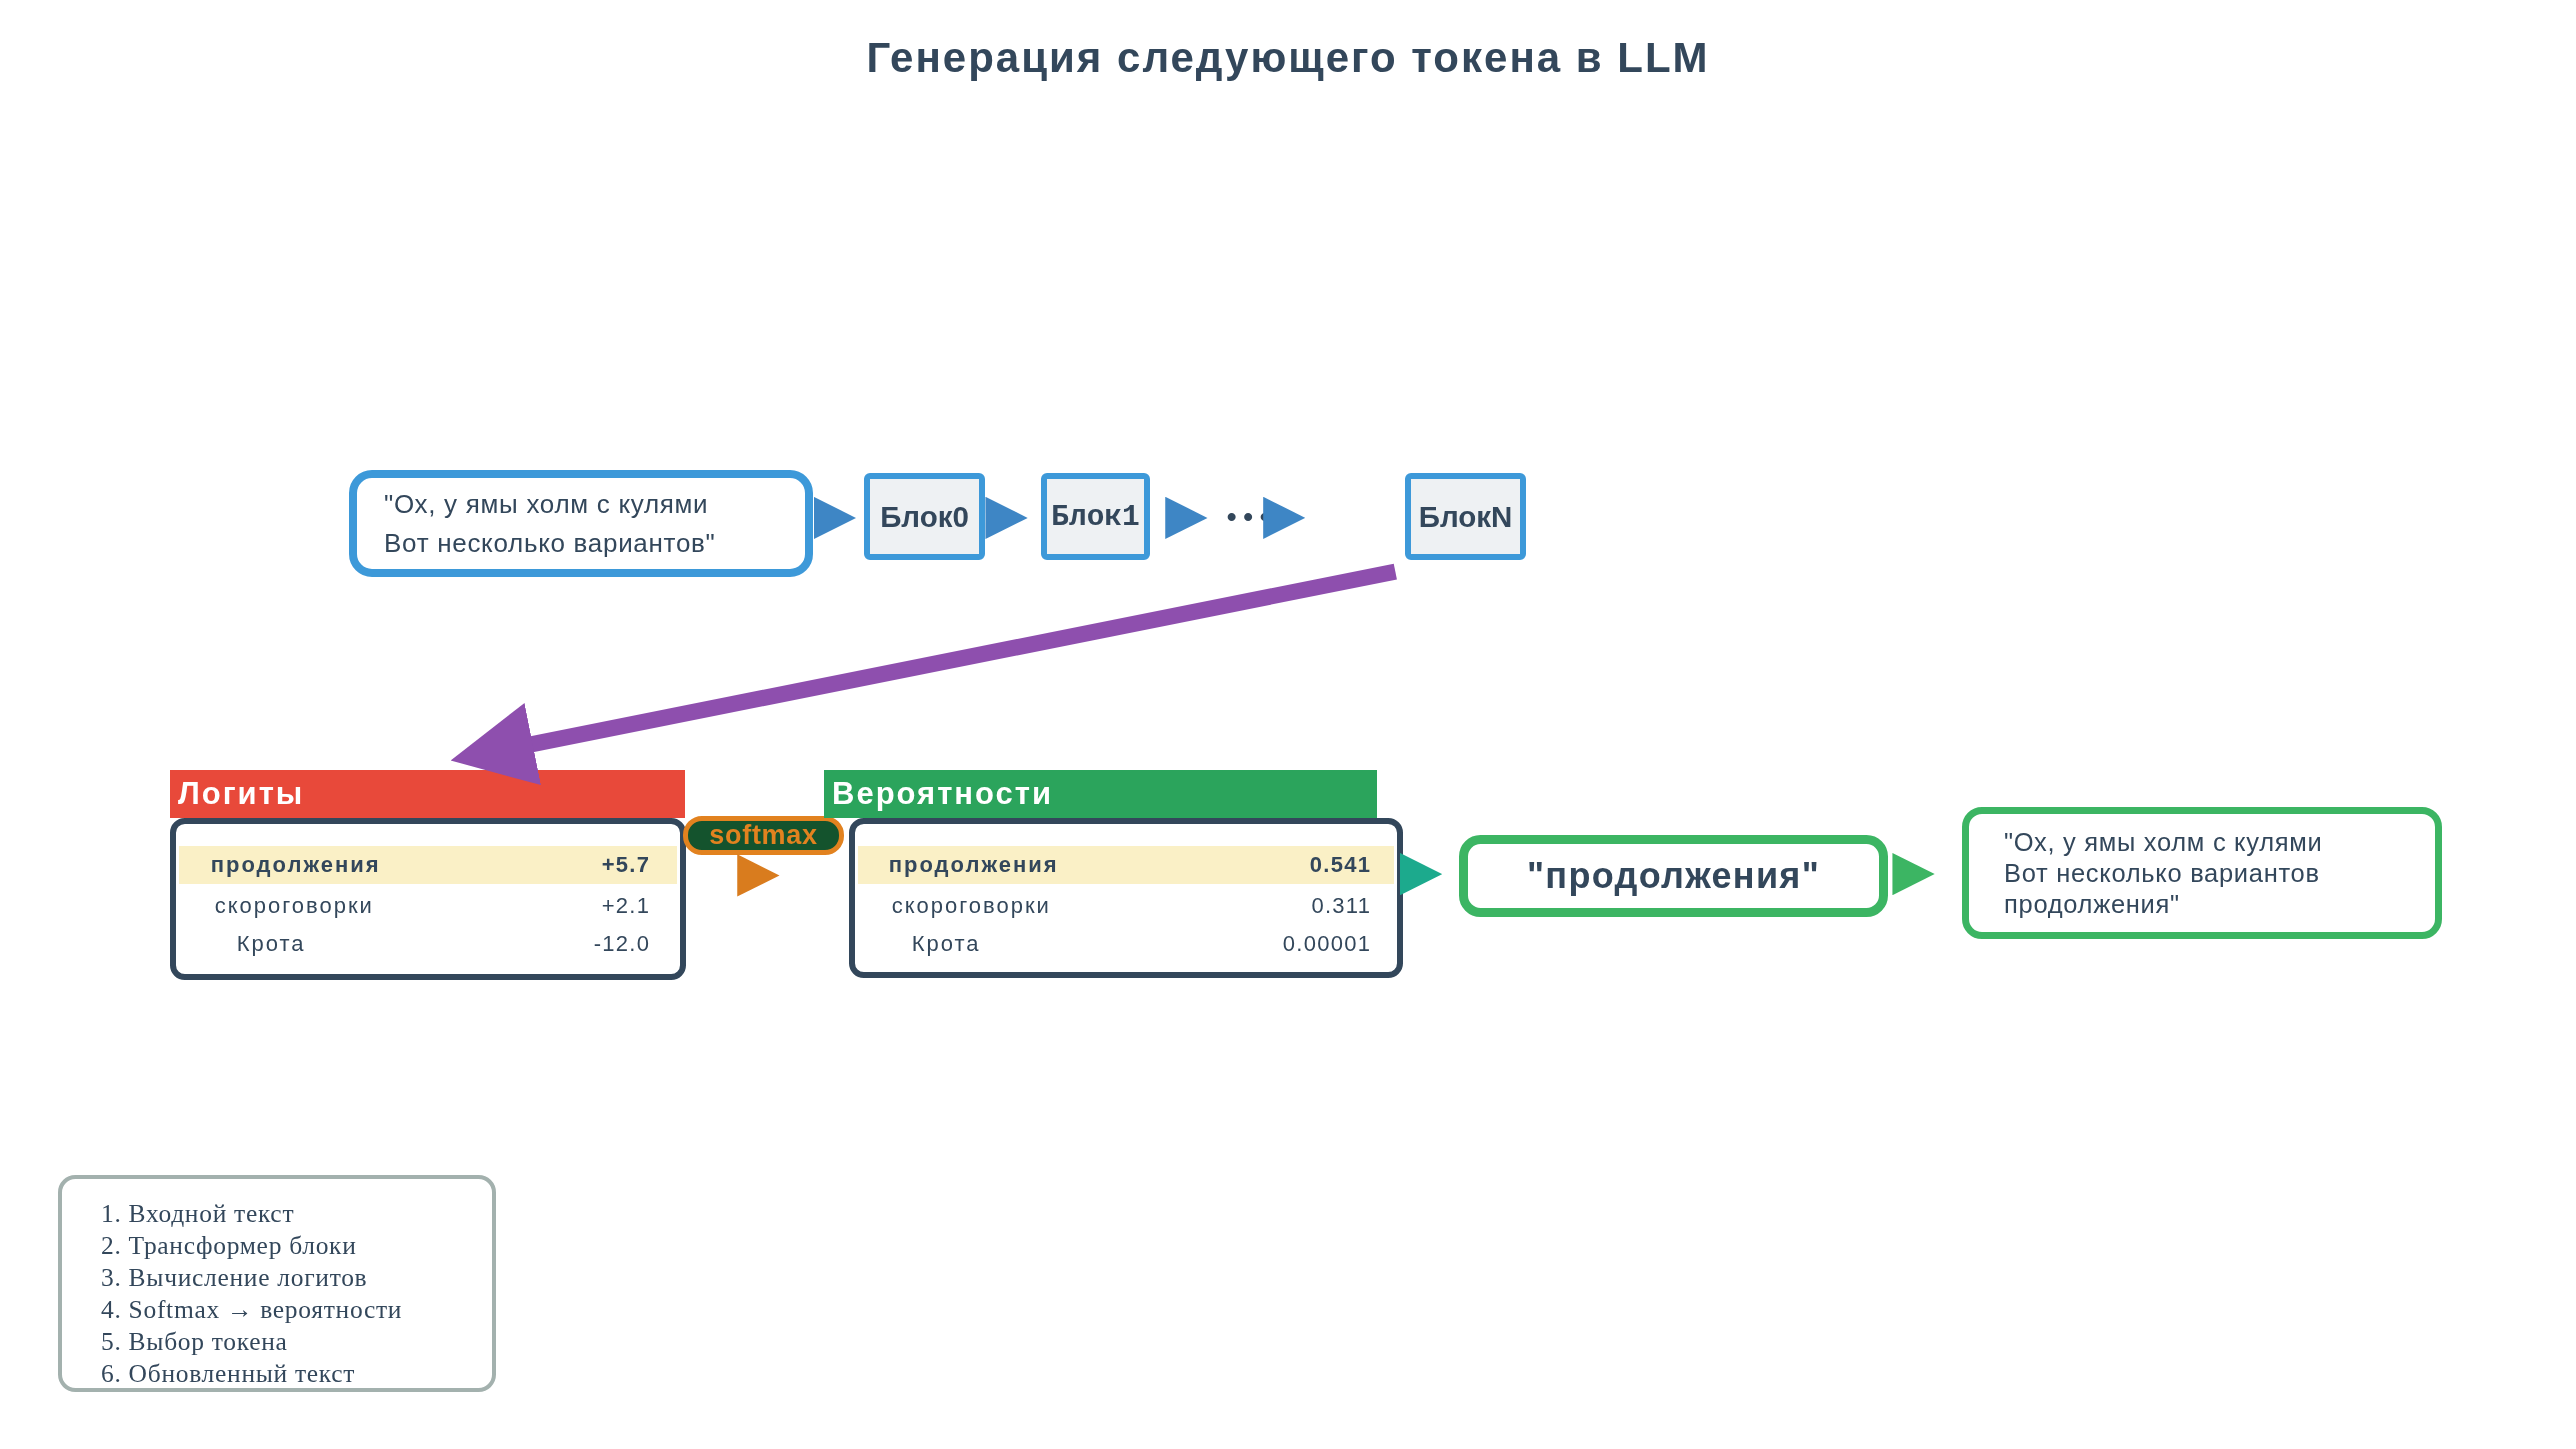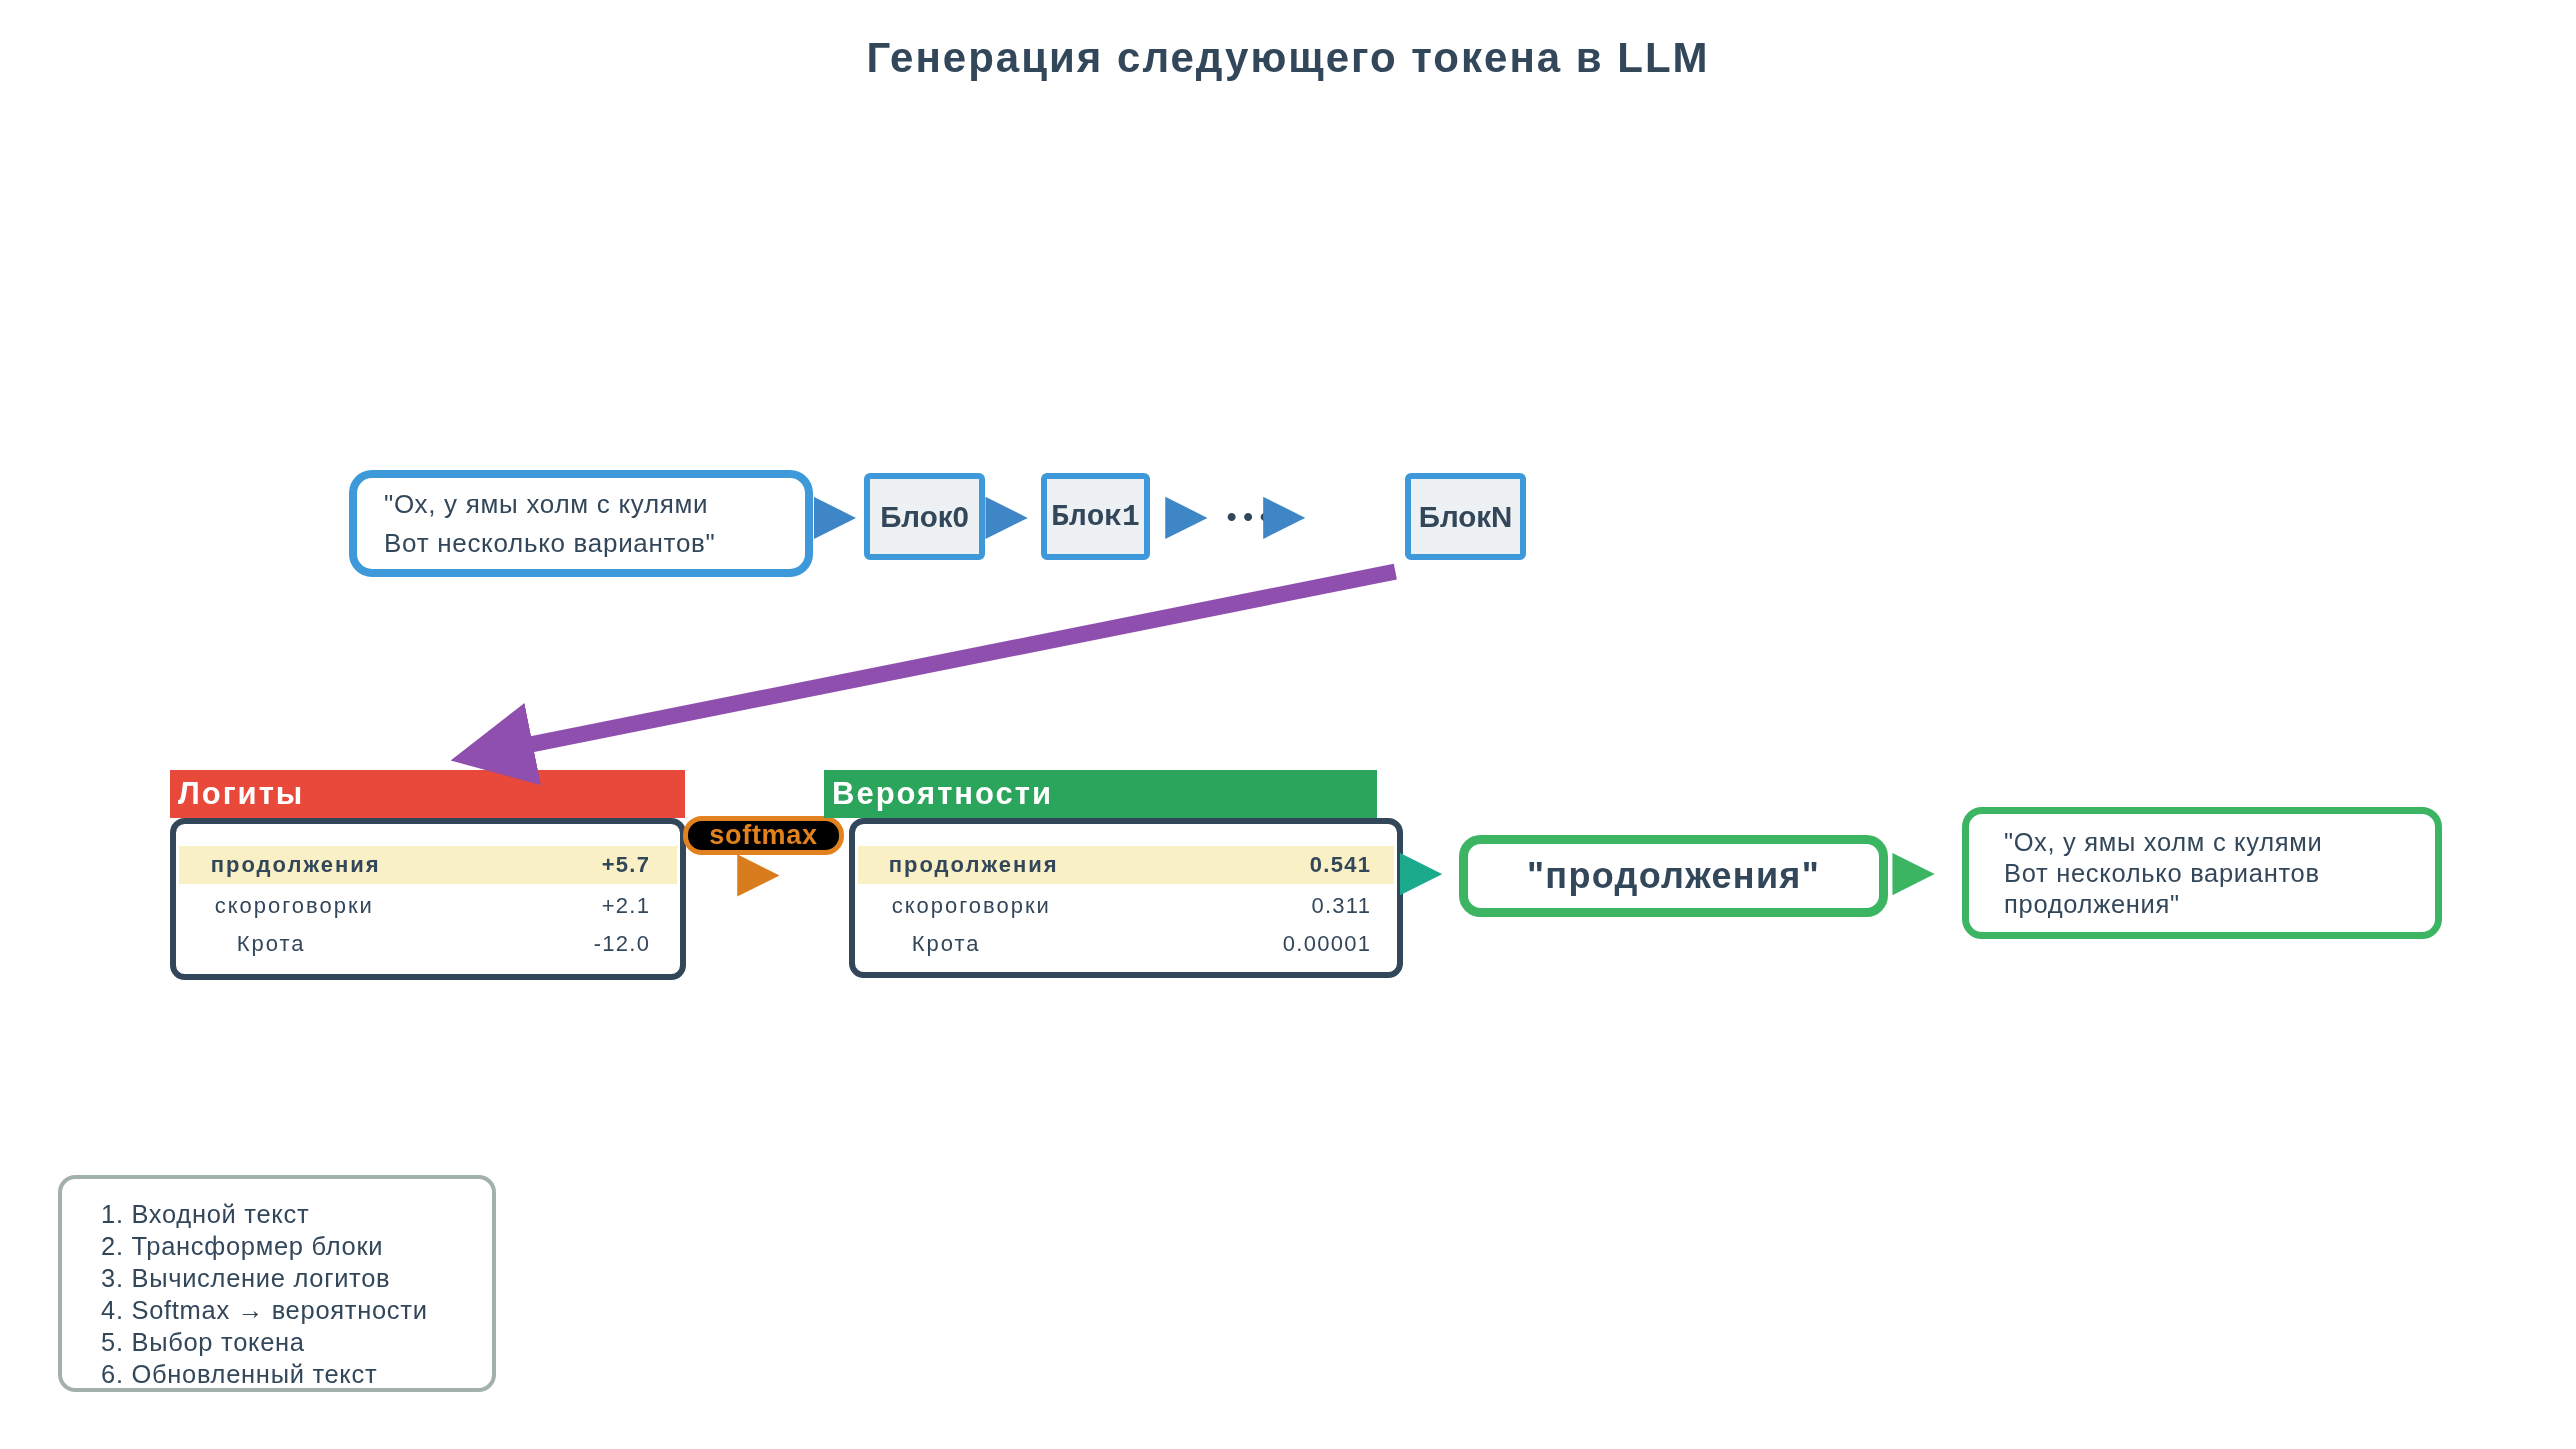--- a/index.html
+++ b/index.html
@@ -68,21 +68,21 @@
     display: flex; align-items: center; justify-content: space-between;
     font-size: 22px;
     letter-spacing: 2px;
   }
   .trow.hl { background: var(--cream_highlight); font-weight: bold; }
   .trow .val { letter-spacing: 1.3px; }
 
   .softmax-badge {
     border: 5.4px solid var(--orange);
     border-radius: 19px;
-    background: #000000;
+    background: #14532d;
     display: flex; align-items: center; justify-content: center;
     font-size: 27px; font-weight: bold; letter-spacing: 0.7px;
     color: var(--orange);
     text-align: right;
   }
 
   .token-box {
     border: 9.4px solid var(--green_accent);
     border-radius: 21.5px;
     background: #ffffff;
@@ -94,21 +94,21 @@
 
   .legend-box {
     border: 4.7px solid var(--legend_border);
     border-radius: 17.4px;
     background: #ffffff;
     padding: 19px 0 0 39px;
     font-size: 25.5px; line-height: 32px;
     letter-spacing: 0.7px;
     color: var(--dark_text);
   }
-  .legend-box div { margin: 0; }
+  .legend-box div { margin: 0; font-family: Liberation Serif, serif; }
 
   svg.overlay { position: absolute; top: 0; left: 0; pointer-events: none; }
 </style>
 </head>
 <body>
 
 <div class="abs title">Генерация следующего токена в LLM</div>
 
 <div class="abs quote-box" style="left:349px; top:470px; width:464px; height:107px;">
   <div>"Ох, у ямы холм с кулями</div>

